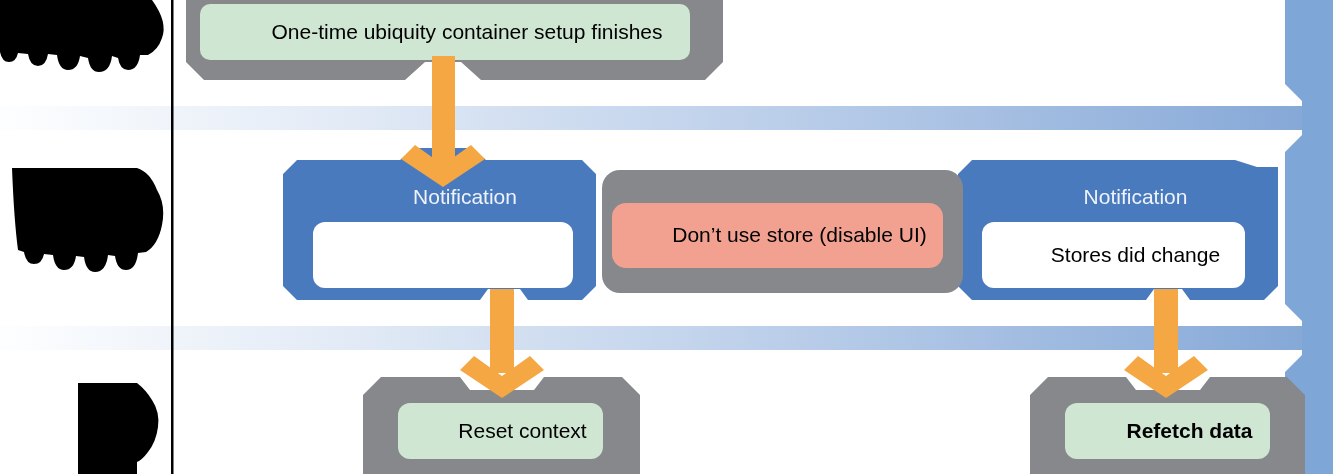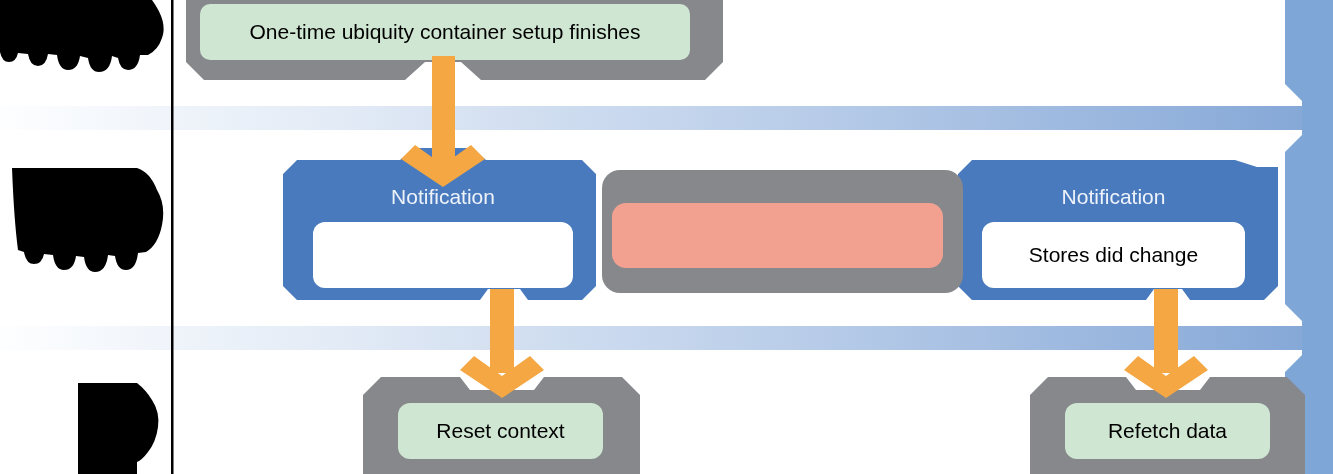--- a/index.html
+++ b/index.html
@@ -26,20 +26,21 @@
     font-family:"Liberation Sans", sans-serif;
   }
   .stage svg{position:absolute;left:0;top:0;}
   .lbl{
     position:absolute;
     display:flex;align-items:center;justify-content:center;
     text-align:left;
     font-size:21px;line-height:1.15;
     color:#000;
     white-space:nowrap;
+    padding-left:22px;
   }
   .lbl.notif-title{font-weight:normal;color:var(--c-notif-text);}
 </style>
 </head>
 <body>
 
 <div class="stage">
 
   <svg width="1333" height="474" viewBox="0 0 1333 474">
     <defs>
@@ -102,20 +103,21 @@
     <g style="fill:var(--c-orange,#f4a742)">
       <rect x="1154" y="289" width="24" height="84"></rect>
       <path d="M1166,398 L1124,370 L1138,356 L1166,376 L1194,356 L1208,370 Z"></path>
     </g>
   </svg>
 
   <div class="lbl" style="left:200px;top:4px;width:490px;height:56px;">One-time ubiquity container setup finishes</div>
 
   <div class="lbl notif-title" style="left:313px;top:178px;width:260px;height:38px;">Notification</div>
 
+  <div class="lbl" style="left:612px;top:203px;width:331px;height:65px;">Don’t use store (disable UI)</div>
 
   <div class="lbl notif-title" style="left:982px;top:178px;width:263px;height:38px;">Notification</div>
   <div class="lbl" style="left:982px;top:222px;width:263px;height:66px;">Stores did change</div>
 
   <div class="lbl" style="left:398px;top:403px;width:205px;height:56px;">Reset context</div>
-  <div class="lbl" style="left:1065px;top:403px;width:205px;height:56px;">Refetch data</div>
+  <div class="lbl" style="left:1065px;top:403px;width:205px;height:56px;font-weight:bold;">Refetch data</div>
 
 </div>
 
 </body></html>

